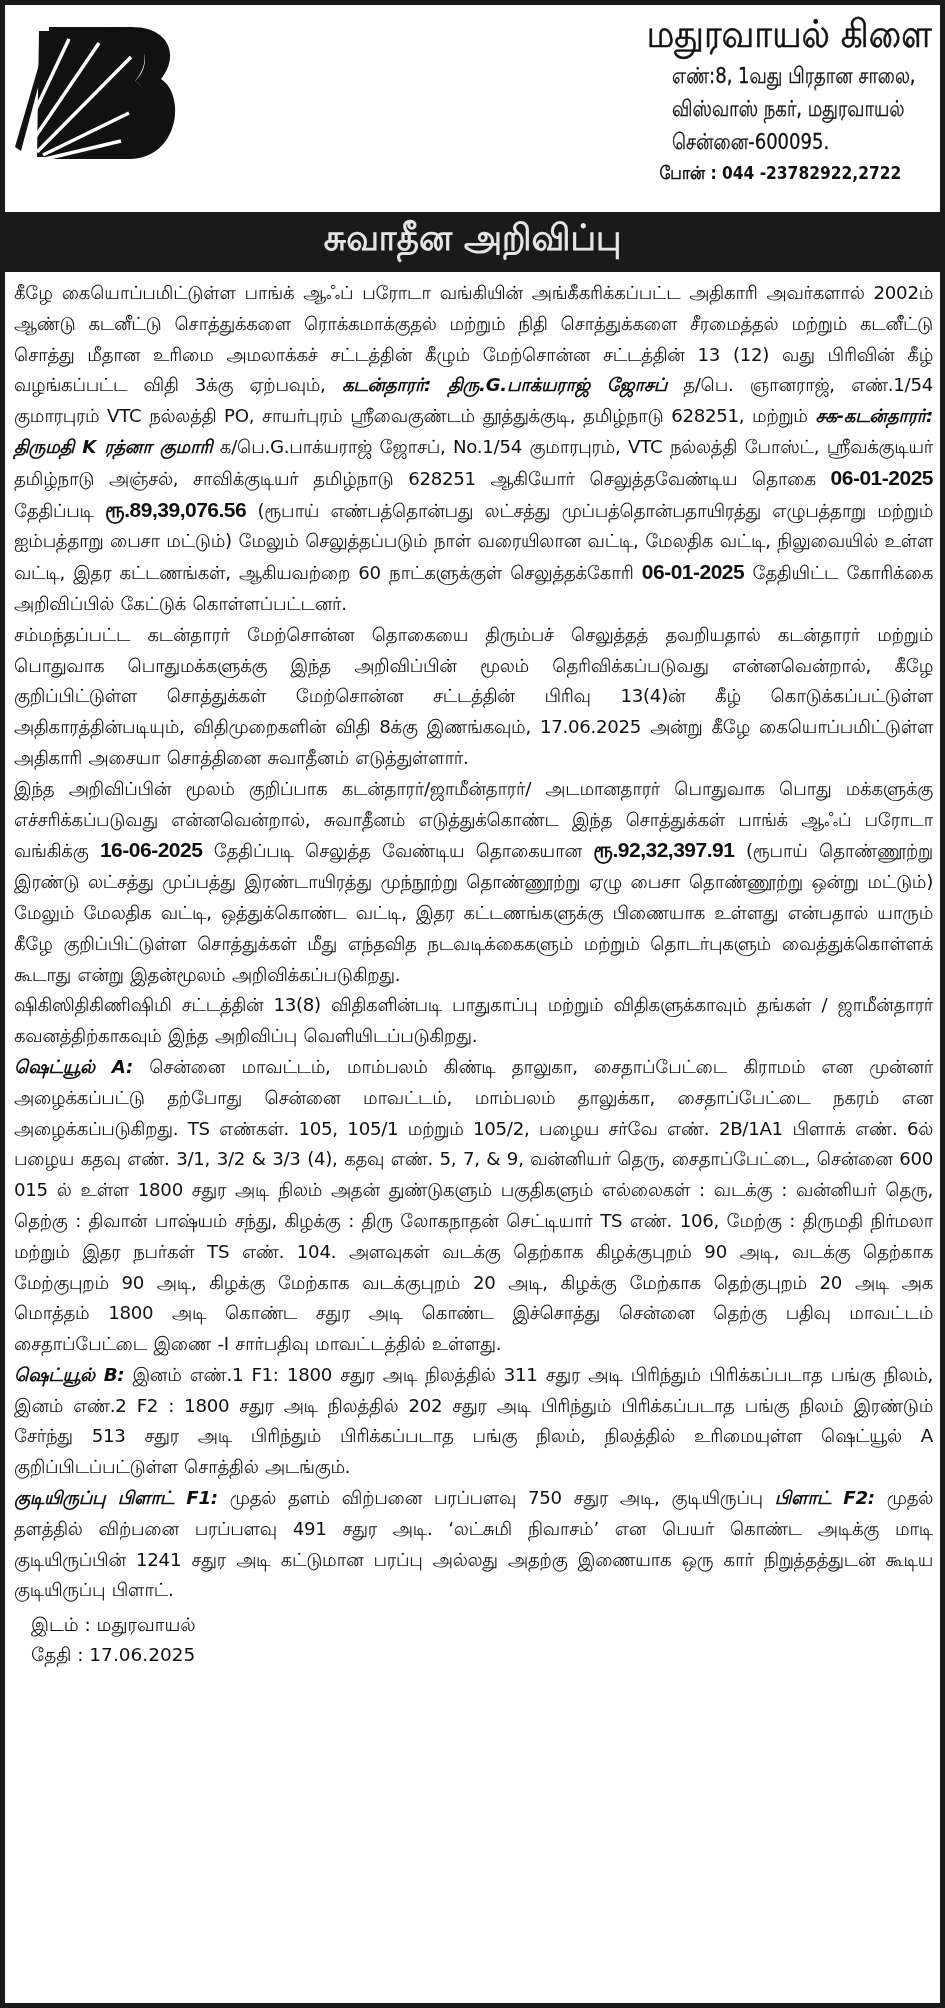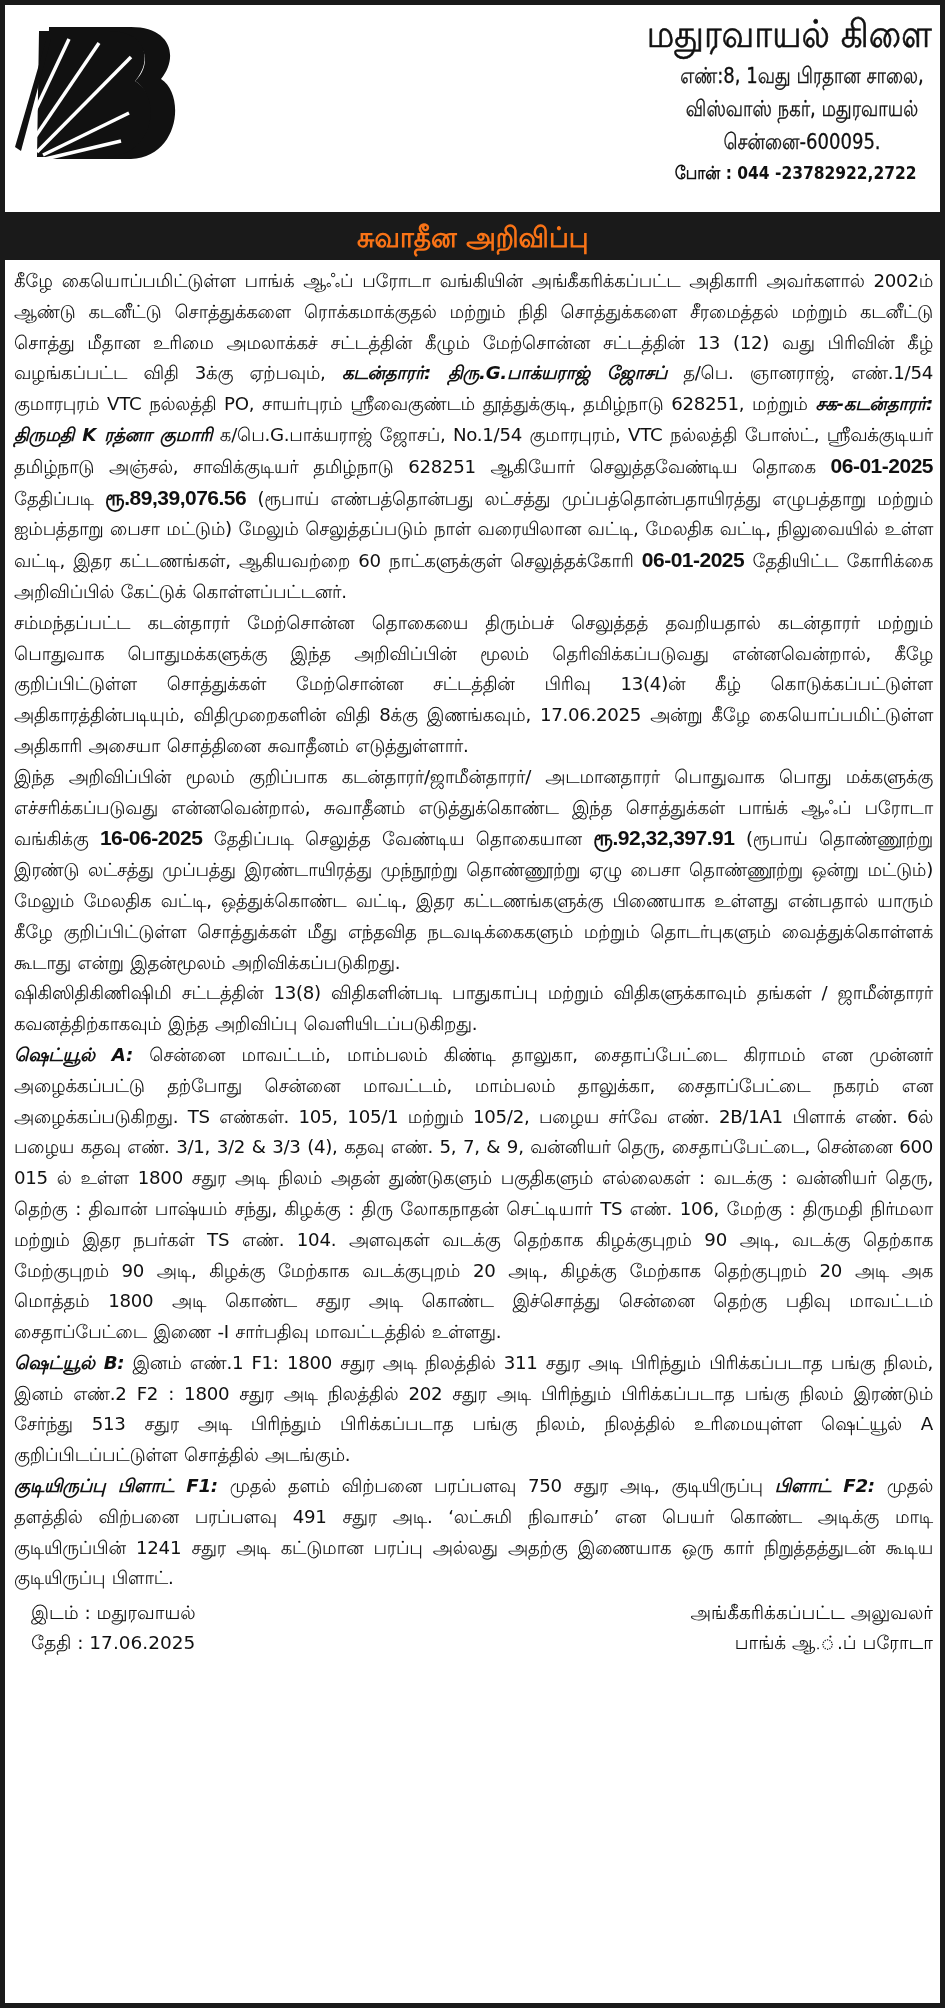--- a/index.html
+++ b/index.html
@@ -37,44 +37,44 @@
     font-weight: bold; font-style: italic; font-size: 44px;
     display: block; margin-top: 6px; transform: scaleX(0.95); transform-origin: left;
   }
   .logo-en {
     font-family: "Liberation Sans", sans-serif;
     font-weight: bold; font-style: italic; font-size: 50px; letter-spacing: -2px;
     display: block; margin-top: 0px; transform: scaleX(0.86); transform-origin: left;
   }
   .branch {
     position: absolute; right: 8px; top: 10px;
-    text-align: center; line-height: 1;
+    text-align: left; line-height: 1;
   }
   .branch-name {
     font-family: "DejaVu Sans", sans-serif;
     font-size: 38px; font-weight: normal; display: block;
     transform: scaleX(0.9); transform-origin: right; margin-bottom: 12px;
     -webkit-text-stroke: 0.6px #111;
   }
   .branch-line {
     font-family: "DejaVu Sans", sans-serif;
     font-size: 22px; display: block; margin-bottom: 11px;
     transform: scaleX(0.82); transform-origin: right;
     -webkit-text-stroke: 0.3px #111;
   }
   .branch-phone {
     font-family: "DejaVu Sans", sans-serif;
     font-weight: bold; font-size: 18px; display: block; margin-top: 8px;
     transform: scaleX(0.86); transform-origin: right;
   }
   .title-band {
-    background: #1a1a1a; color: #f97316;
-    height: 48px; line-height: 52px; text-align: center;
+    background: #1a1a1a; color: #e5e5e5;
+    height: 60px; line-height: 52px; text-align: center;
     font-family: "DejaVu Sans", sans-serif;
-    font-weight: bold; font-size: 28px;
+    font-weight: bold; font-size: 36px;
   }
   .title-band span { display: inline-block; transform: scaleX(0.95); }
   
   .body {
     padding: 6px 7px 0 9px;
     font-family: "DejaVu Sans", sans-serif;
     font-size: 18.2px;
     line-height: 30.8px;
     letter-spacing: -0.3px;
   }
@@ -163,19 +163,15 @@
     <p class="para">
       <b>குடியிருப்பு பிளாட் F1:</b><span> முதல் தளம் விற்பனை பரப்பளவு 750 சதுர அடி, குடியிருப்பு </span><b>பிளாட் F2:</b><span> முதல் தளத்தில் விற்பனை பரப்பளவு 491 சதுர அடி. ‘லட்சுமி நிவாசம்’ என பெயர் கொண்ட அடிக்கு மாடி குடியிருப்பின் 1241 சதுர அடி கட்டுமான பரப்பு அல்லது அதற்கு இணையாக ஒரு கார் நிறுத்தத்துடன் கூடிய குடியிருப்பு பிளாட்.</span>
     </p>
   </div>
 
   <div class="footer">
     <div class="left">
       <div>இடம் : மதுரவாயல்</div>
       <div>தேதி : 17.06.2025</div>
     </div>
-    <div class="right">
-      <div>அங்கீகரிக்கப்பட்ட அலுவலர்</div>
-      <div>பாங்க் ஆ.்.ப் பரோடா</div>
-    </div>
   </div>
 
 </div>
 
 </body></html>

